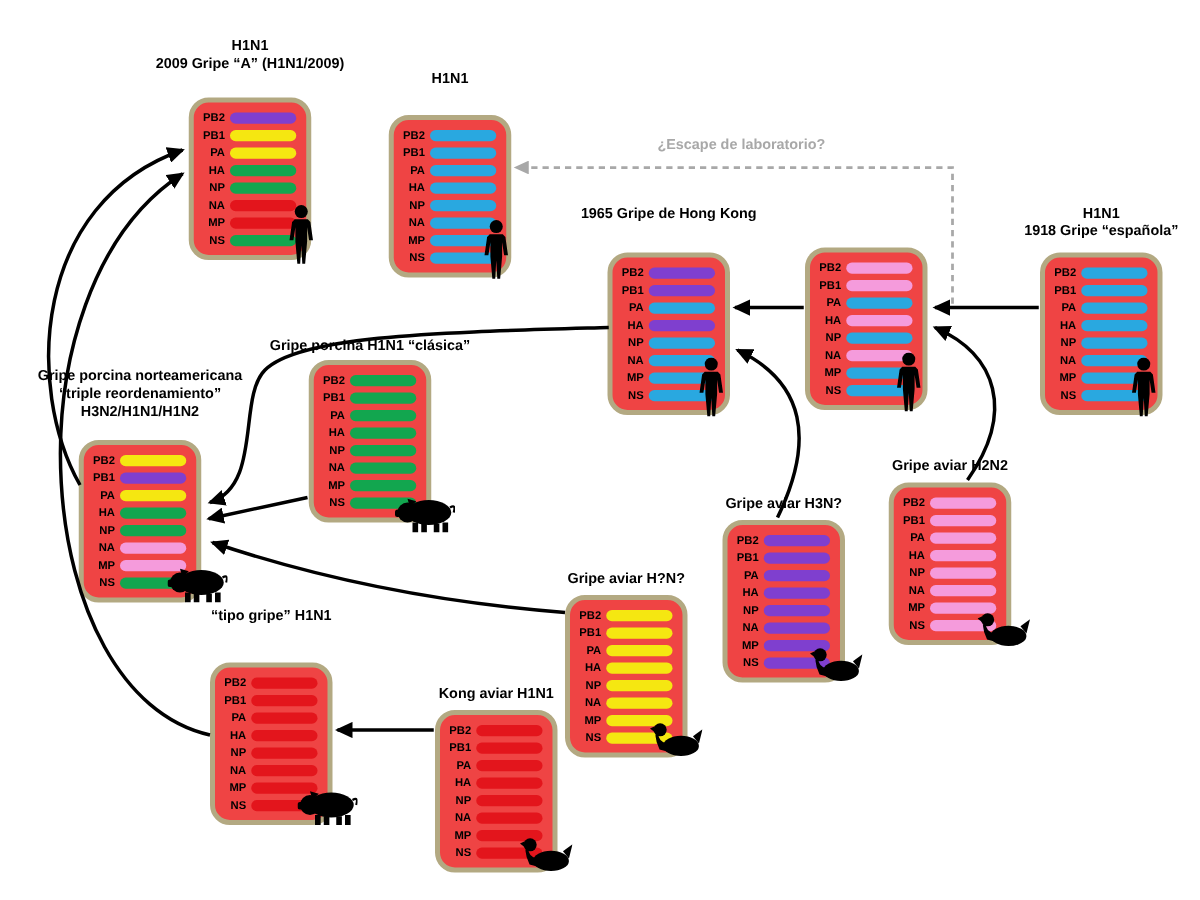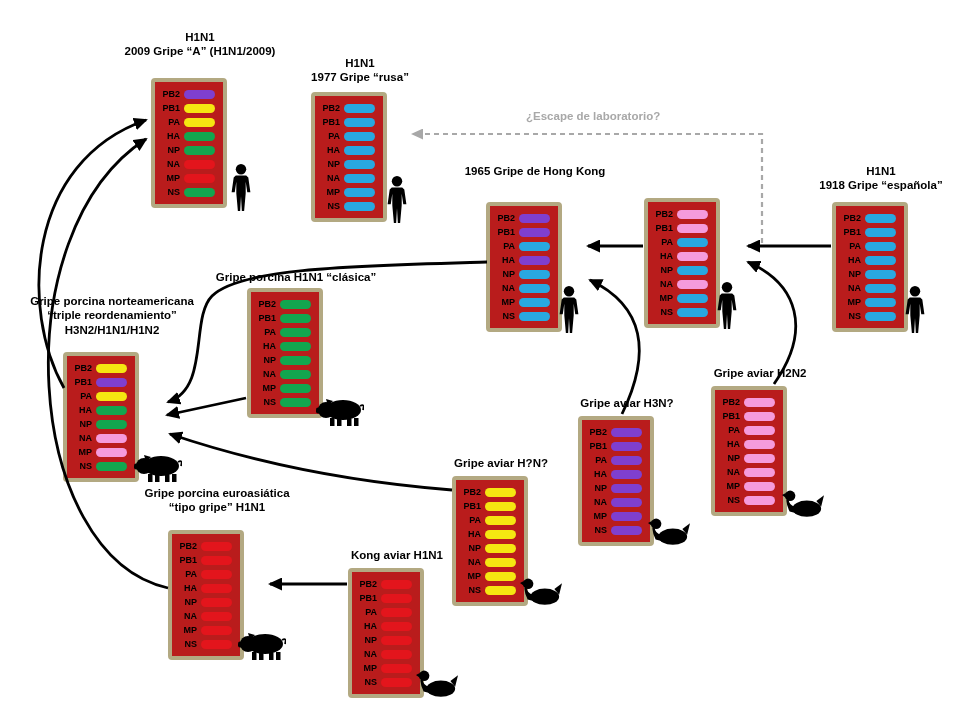--- a/index.html
+++ b/index.html
@@ -18,22 +18,22 @@
   #arrow-layer { position:absolute; left:0; top:0; width:960px; height:720px; z-index:3; pointer-events:none; }
   .arrow { fill:none; stroke:#000; stroke-width:2.8; }
   .arrow.dashed { stroke:#a8a8a8; stroke-width:2.2; stroke-dasharray:5 4; }
 
   .card { position:absolute; width:240px; z-index:2; }
   .card-title {
     position:absolute; left:0; top:0; width:100%; text-align:center;
     font-size:11.5px; font-weight:bold; color:#000; line-height:1.25;
   }
   .card-box {
-    position:absolute; left:71px; width:76px;
-    border:4.5px solid #b3a982; border-radius:4px; background:#b91c1c;
+    position:absolute; left:71px; width:98px;
+    border:4.5px solid #b3a982; border-radius:16px; background:#ef4444;
     padding:5px 8px 5px 4px;
   }
   .seg-row { display:flex; align-items:center; height:14px; }
   .seg-label { flex:none; width:25px; text-align:right; font-size:9px; font-weight:bold; color:#000; padding-right:4px; }
   .seg-bar { flex:1; height:9px; border-radius:5px; }
 
   .host-icon { position:absolute; z-index:4; }
   .host-icon svg { width:100%; height:100%; fill:#000; display:block; }
   .host-human { width:26px; height:48px; }
   .host-pig   { width:48px; height:30px; }
@@ -113,21 +113,20 @@
     <div class="host-icon host-human" style="left: 148px; top: 134px;">
           <svg viewBox="0 0 24 46">
             <circle cx="12" cy="5" r="5"></circle>
             <path d="M7 11 L17 11 L19 13 L21 27 L18 27 L16.5 17 L16.5 28 L15 45 L12.8 45 L12 31 L11.2 45 L9 45 L7.5 28 L7.5 17 L6 27 L3 27 L5 13 Z"></path>
           </svg>
         </div>
   </div>
       <div class="card" style="left: 240px; top: 56px;">
     <div class="card-title">
           <div>H1N1</div>
-          <div>1977 Gripe “rusa”</div>
         </div>
     <div class="card-box" style="top: 36px;">
       <div class="segments">
             <div class="seg-row">
               <span class="seg-label">PB2</span>
               <span class="seg-bar" style="background: rgb(41, 168, 224);"></span>
             </div>
             <div class="seg-row">
               <span class="seg-label">PB1</span>
               <span class="seg-bar" style="background: rgb(41, 168, 224);"></span>
@@ -411,21 +410,20 @@
             <rect x="14" y="22" width="4.5" height="8"></rect>
             <rect x="21" y="23" width="4.5" height="7"></rect>
             <rect x="31" y="23" width="4.5" height="7"></rect>
             <rect x="38" y="22" width="4.5" height="8"></rect>
             <path d="M44 10 q5 -3 3 4" stroke="#000" stroke-width="1.8" fill="none"></path>
           </svg>
         </div>
   </div>
       <div class="card" style="left: 97px; top: 486px;">
     <div class="card-title">
-          <div>Gripe porcina euroasiática</div>
           <div>“tipo gripe” H1N1</div>
         </div>
     <div class="card-box" style="top: 44px;">
       <div class="segments">
             <div class="seg-row">
               <span class="seg-label">PB2</span>
               <span class="seg-bar" style="background: rgb(227, 21, 28);"></span>
             </div>
             <div class="seg-row">
               <span class="seg-label">PB1</span>

